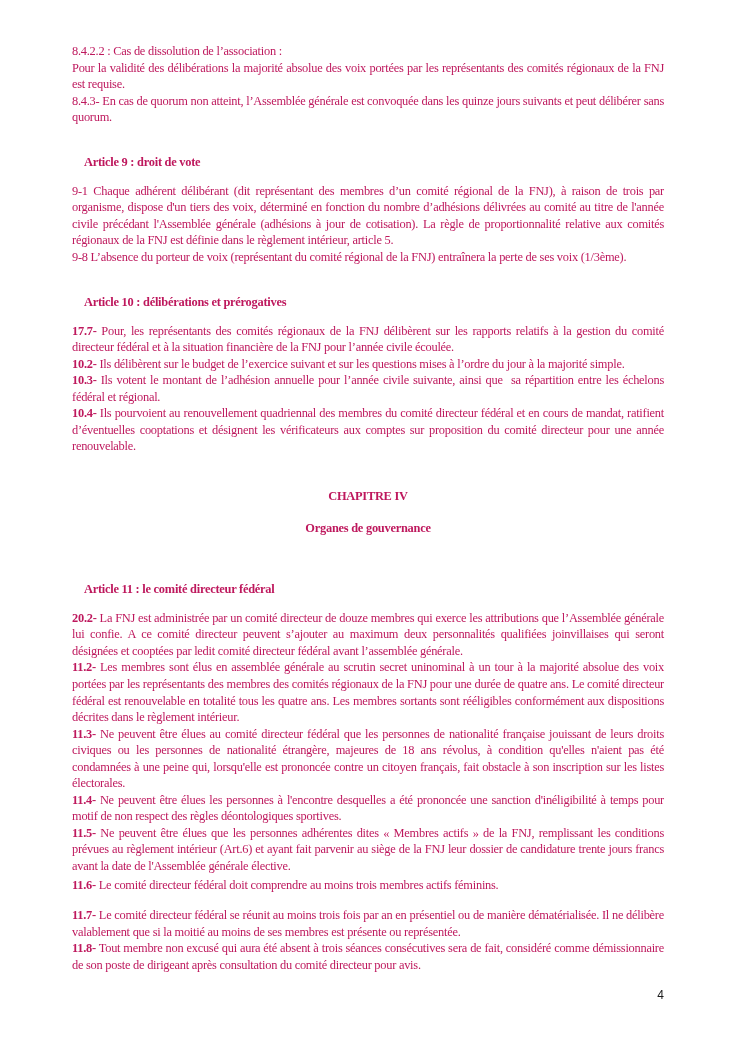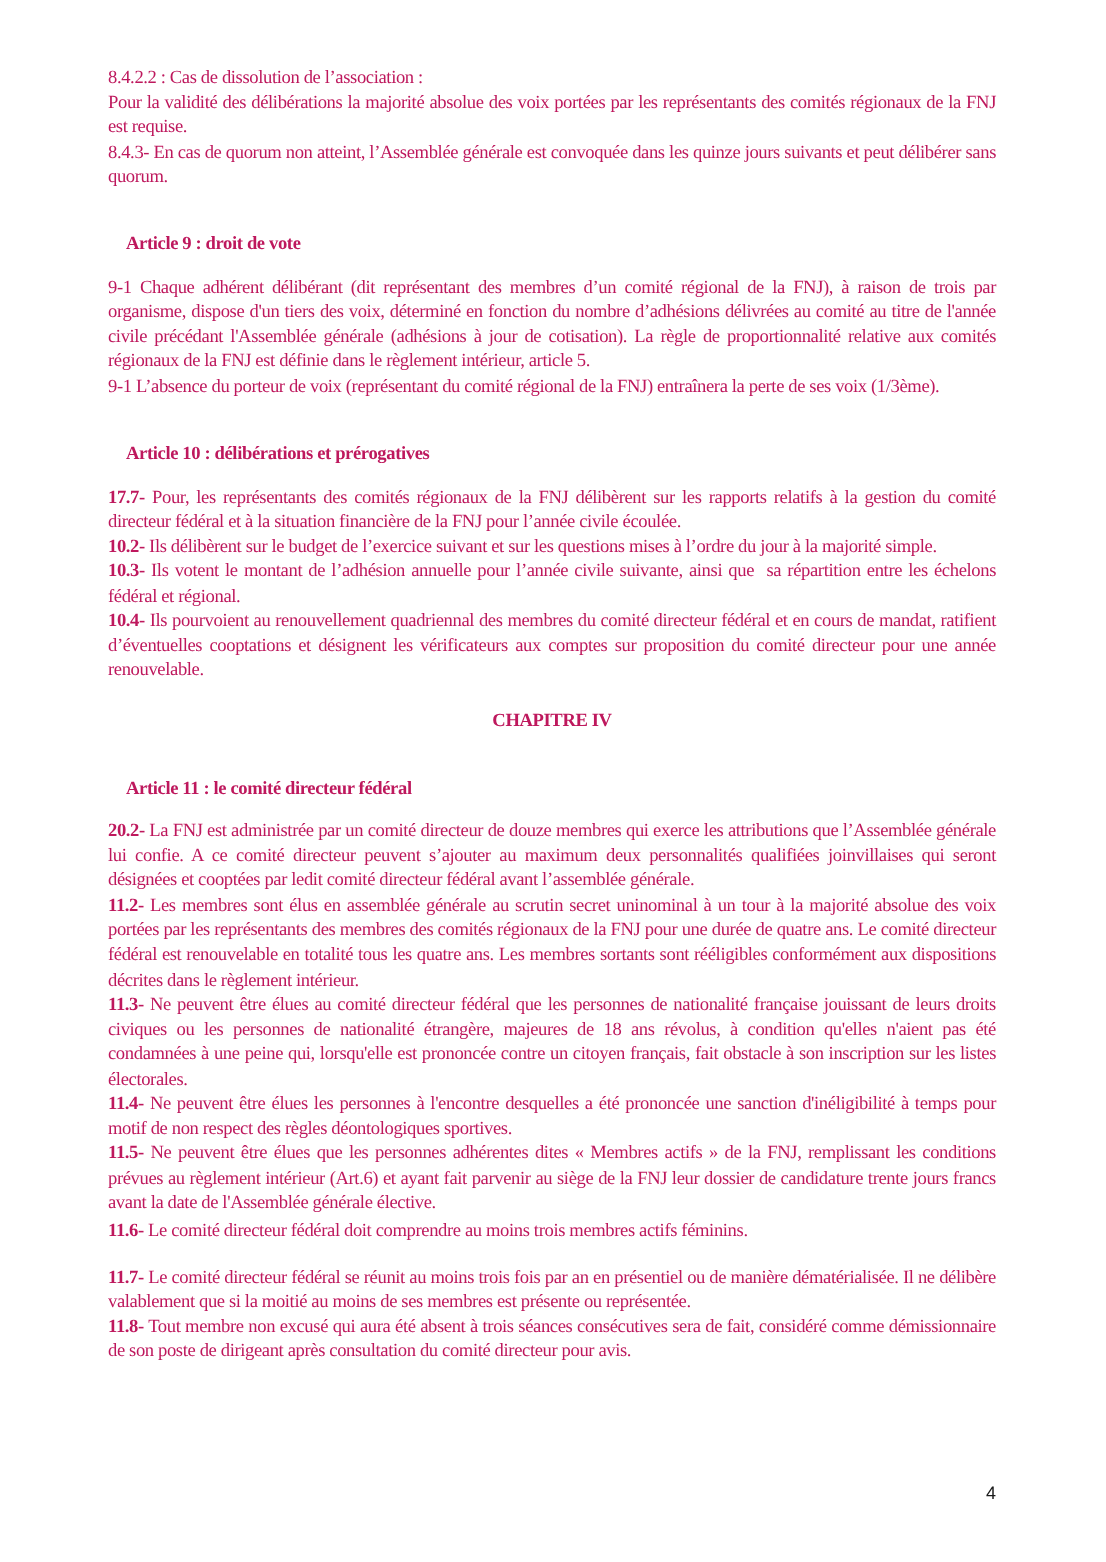--- a/index.html
+++ b/index.html
@@ -7,49 +7,50 @@
     .page {
       position: absolute; left: 72px; top: 43px; width: 592px;
       font-family: Liberation Serif, serif;
       font-size: 12.4px; line-height: 16.55px; color: #be185d;
       letter-spacing: -0.25px;
     }
     .p { margin: 0; text-align: justify; }
     .last { text-align-last: left; }
     .h { font-weight: bold; margin: 12px; }
     .gap { height: 16.55px; }
-    .center { text-align: center; font-weight: bold; margin: 0; }
+    .center { text-align: center; font-weight: bold; margin: 16px; }
     .num { font-weight: bold; }
     .pagenum {
       position: absolute; right: 73px; top: 988px;
       font-family: "Liberation Sans", sans-serif; font-size: 12px; color: #1a1a1a;
     }
   </style>
 </head>
 <body>
 
 <div class="page">
   <p class="p">8.4.2.2 : Cas de dissolution de l’association :</p>
   <p class="p last">Pour la validité des délibérations la majorité absolue des voix portées par les représentants des comités régionaux de la FNJ est requise.</p>
   <p class="p last">8.4.3- En cas de quorum non atteint, l’Assemblée générale est convoquée dans les quinze jours suivants et peut délibérer sans quorum.</p>
   <div class="gap"></div>
 
   <p class="h">Article 9 : droit de vote</p>
   <p class="p last">9-1 Chaque adhérent délibérant (dit représentant des membres d’un comité régional de la FNJ), à raison de trois par organisme, dispose d'un tiers des voix, déterminé en fonction du nombre d’adhésions délivrées au comité au titre de l'année civile précédant l'Assemblée générale (adhésions à jour de cotisation). La règle de proportionnalité relative aux comités régionaux de la FNJ est définie dans le règlement intérieur, article 5.</p>
-  <p class="p last">9-1 L’absence du porteur de voix (représentant du comité régional de la FNJ) entraînera la perte de ses voix (1/3ème).</p>
+  <p class="p last">9-8 L’absence du porteur de voix (représentant du comité régional de la FNJ) entraînera la perte de ses voix (1/3ème).</p>
   <div class="gap"></div>
 
   <p class="h">Article 10 : délibérations et prérogatives</p>
   <p class="p last"><span class="num">17.7-</span><span> Pour, les représentants des comités régionaux de la FNJ délibèrent sur les rapports relatifs à la gestion du comité directeur fédéral et à la situation financière de la FNJ pour l’année civile écoulée.</span></p>
   <p class="p last"><span class="num">10.2-</span><span> Ils délibèrent sur le budget de l’exercice suivant et sur les questions mises à l’ordre du jour à la majorité simple.</span></p>
   <p class="p last"><span class="num">10.3-</span><span style="white-space: pre-wrap;"> Ils votent le montant de l’adhésion annuelle pour l’année civile suivante, ainsi que  sa répartition entre les échelons fédéral et régional.</span></p>
   <p class="p last"><span class="num">10.4-</span><span> Ils pourvoient au renouvellement quadriennal des membres du comité directeur fédéral et en cours de mandat, ratifient d’éventuelles cooptations et désignent les vérificateurs aux comptes sur proposition du comité directeur pour une année renouvelable.</span></p>
   <div class="gap"></div>
 
   <p class="center">CHAPITRE IV</p>
+  <p class="center">Organes de gouvernance</p>
   <div class="gap"></div>
 
   <p class="h">Article 11 : le comité directeur fédéral</p>
   <p class="p last"><span class="num">20.2-</span><span> La FNJ est administrée par un comité directeur de douze membres qui exerce les attributions que l’Assemblée générale lui confie. A ce comité directeur peuvent s’ajouter au maximum deux personnalités qualifiées joinvillaises qui seront désignées et cooptées par ledit comité directeur fédéral avant l’assemblée générale.</span></p>
   <p class="p last"><span class="num">11.2-</span><span> Les membres sont élus en assemblée générale au scrutin secret uninominal à un tour à la majorité absolue des voix portées par les représentants des membres des comités régionaux de la FNJ pour une durée de quatre ans. Le comité directeur fédéral est renouvelable en totalité tous les quatre ans. Les membres sortants sont rééligibles conformément aux dispositions décrites dans le règlement intérieur.</span></p>
   <p class="p last"><span class="num">11.3-</span><span> Ne peuvent être élues au comité directeur fédéral que les personnes de nationalité française jouissant de leurs droits civiques ou les personnes de nationalité étrangère, majeures de 18 ans révolus, à condition qu'elles n'aient pas été condamnées à une peine qui, lorsqu'elle est prononcée contre un citoyen français, fait obstacle à son inscription sur les listes électorales.</span></p>
   <p class="p last"><span class="num">11.4-</span><span> Ne peuvent être élues les personnes à l'encontre desquelles a été prononcée une sanction d'inéligibilité à temps pour motif de non respect des règles déontologiques sportives.</span></p>
   <p class="p last"><span class="num">11.5-</span><span> Ne peuvent être élues que les personnes adhérentes dites « Membres actifs » de la FNJ, remplissant les conditions prévues au règlement intérieur (Art.6) et ayant fait parvenir au siège de la FNJ leur dossier de candidature trente jours francs avant la date de l'Assemblée générale élective.</span></p>
   <p class="p last" style="margin-top:2px;"><span class="num">11.6-</span><span> Le comité directeur fédéral doit comprendre au moins trois membres actifs féminins.</span></p>
   <p class="p last" style="margin-top:14px;"><span class="num">11.7-</span><span> Le comité directeur fédéral se réunit au moins trois fois par an en présentiel ou de manière dématérialisée. Il ne délibère valablement que si la moitié au moins de ses membres est présente ou représentée.</span></p>

